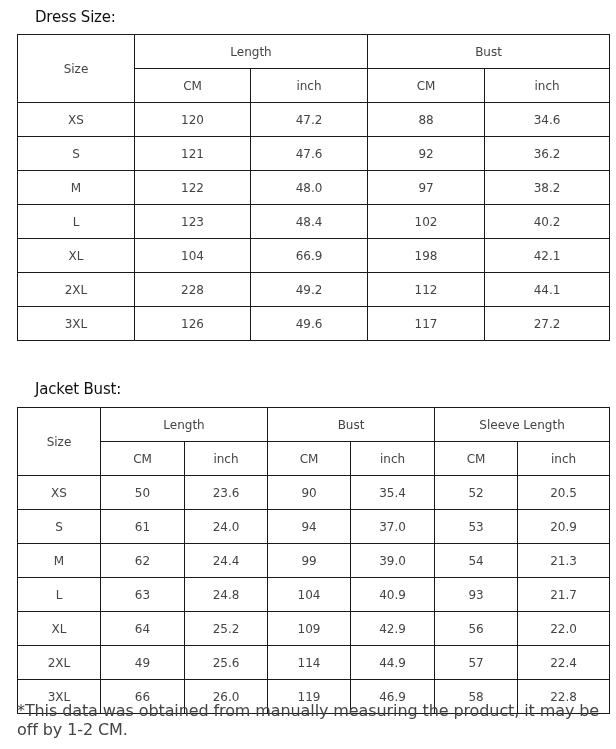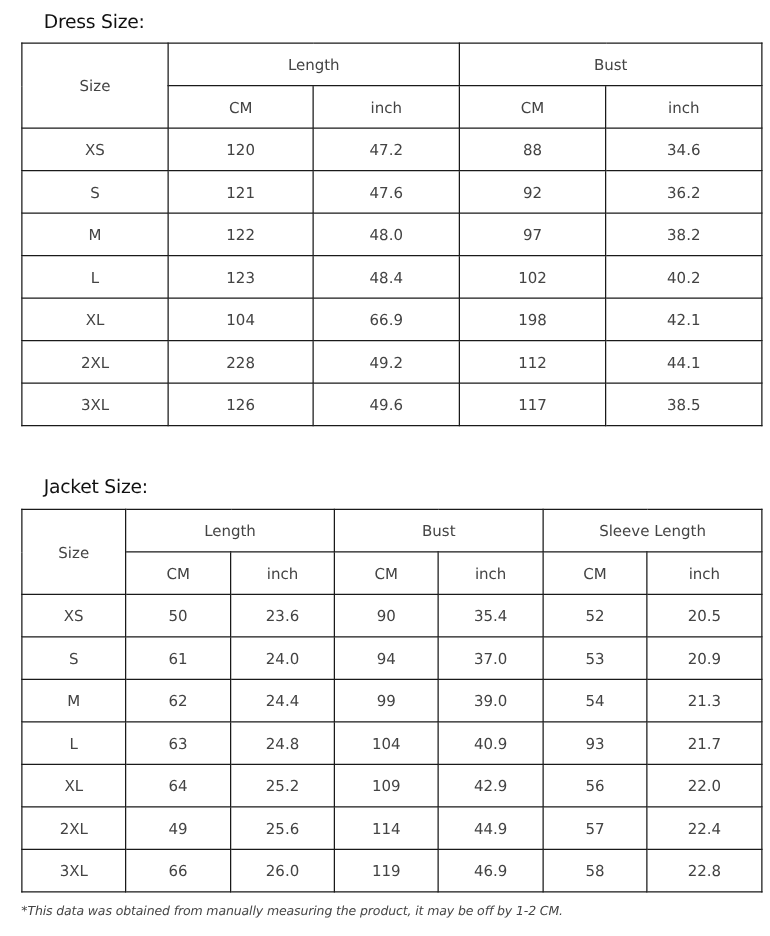--- a/index.html
+++ b/index.html
@@ -3,21 +3,21 @@
 <meta charset="utf-8">
 <style>
   html, body { margin:0; padding:0; background:#ffffff; }
   body { width:616px; height:749px; position:relative; overflow:hidden;
          font-family:"DejaVu Sans", sans-serif; color:#333333; }
   .section-title { position:absolute; left:35px; font-size:15px; color:#111; letter-spacing:-0.2px; }
   table.size { position:absolute; left:17px; border-collapse:collapse; table-layout:fixed; }
   table.size td, table.size th { border:1.3px solid #1a1a1a; text-align:center; vertical-align:middle;
          font-weight:normal; font-size:12px; color:#444; padding:0; height:33px; }
   table.size th.group { color:#444; }
-  .footnote { position:absolute; left:17px; top:724px; font-size:10px; color:#444; letter-spacing:-0.1px;font-style:italic; }
+  .footnote { position:absolute; left:17px; top:701px; font-size:16px; color:#444; letter-spacing:-0.1px; }
 </style>
 </head>
 <body>
 
 <div class="section-title" style="top:8px;">Dress Size:</div>
 
 <table class="size" style="top:34px; width:592px;">
   <colgroup>
     <col style="width:117px">
       <col style="width:116px">
@@ -79,26 +79,26 @@
       <td>228</td>
       <td>49.2</td>
       <td>112</td>
       <td>44.1</td>
     </tr>
     <tr>
       <td>3XL</td>
       <td>126</td>
       <td>49.6</td>
       <td>117</td>
-      <td>38.5</td>
+      <td>27.2</td>
     </tr>
   </tbody>
 </table>
 
-<div class="section-title" style="top:380px;">Jacket Size:</div>
+<div class="section-title" style="top:380px;">Jacket Bust:</div>
 
 <table class="size" style="top:407px; width:592px;">
   <colgroup>
     <col style="width:83px">
       <col style="width:84px">
       <col style="width:83px">
       <col style="width:83px">
       <col style="width:84px">
       <col style="width:83px">
       <col style="width:92px">

